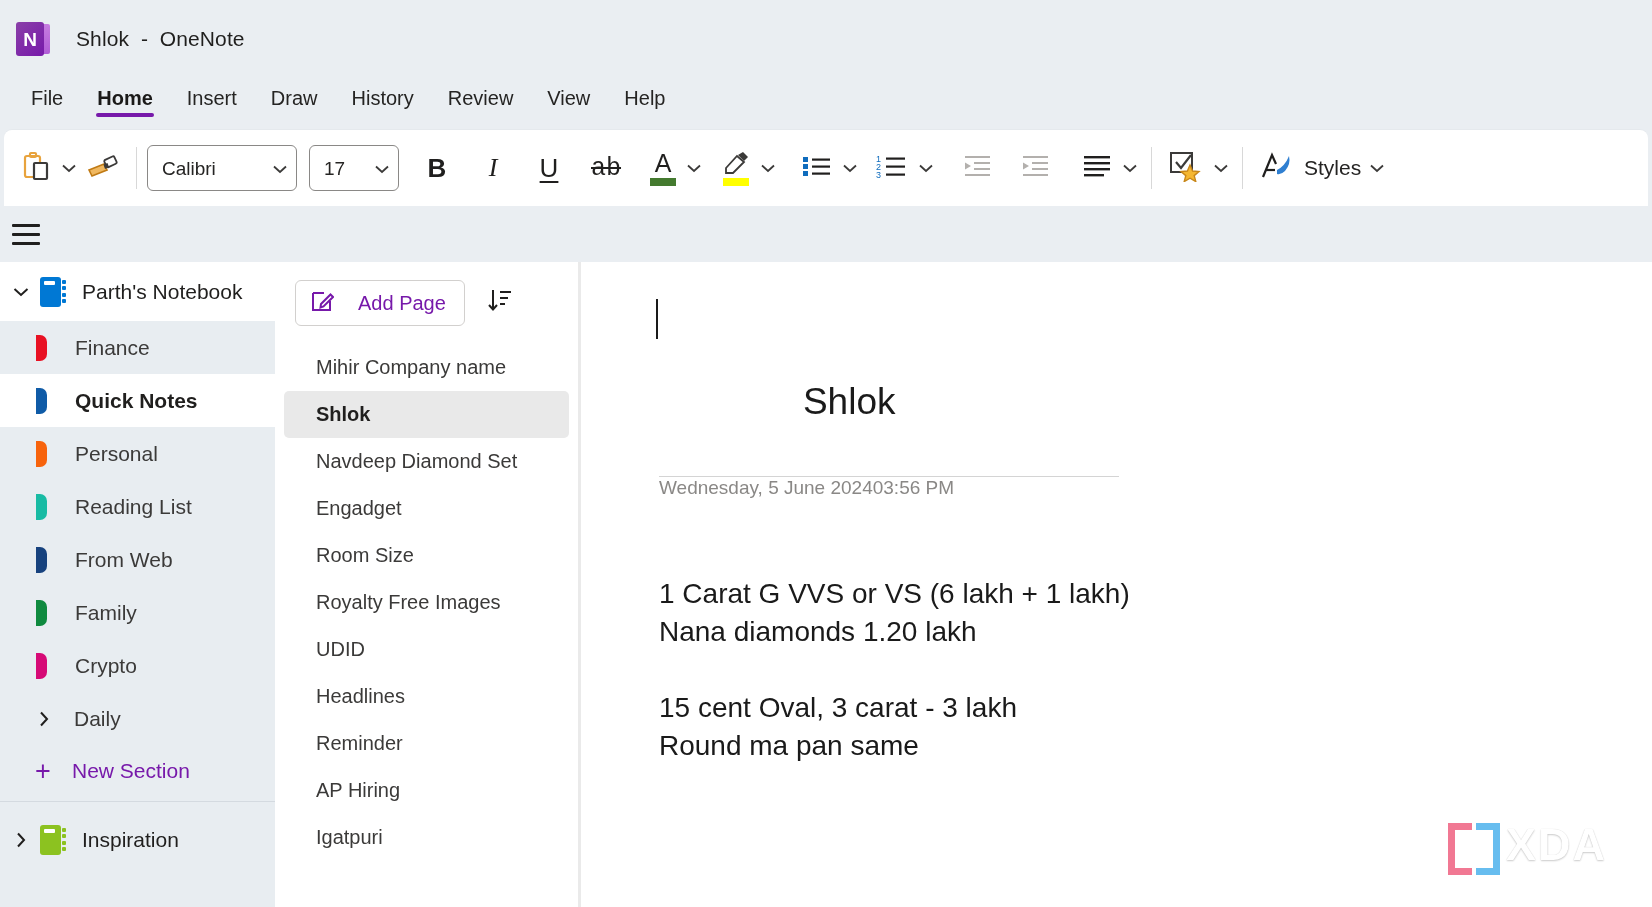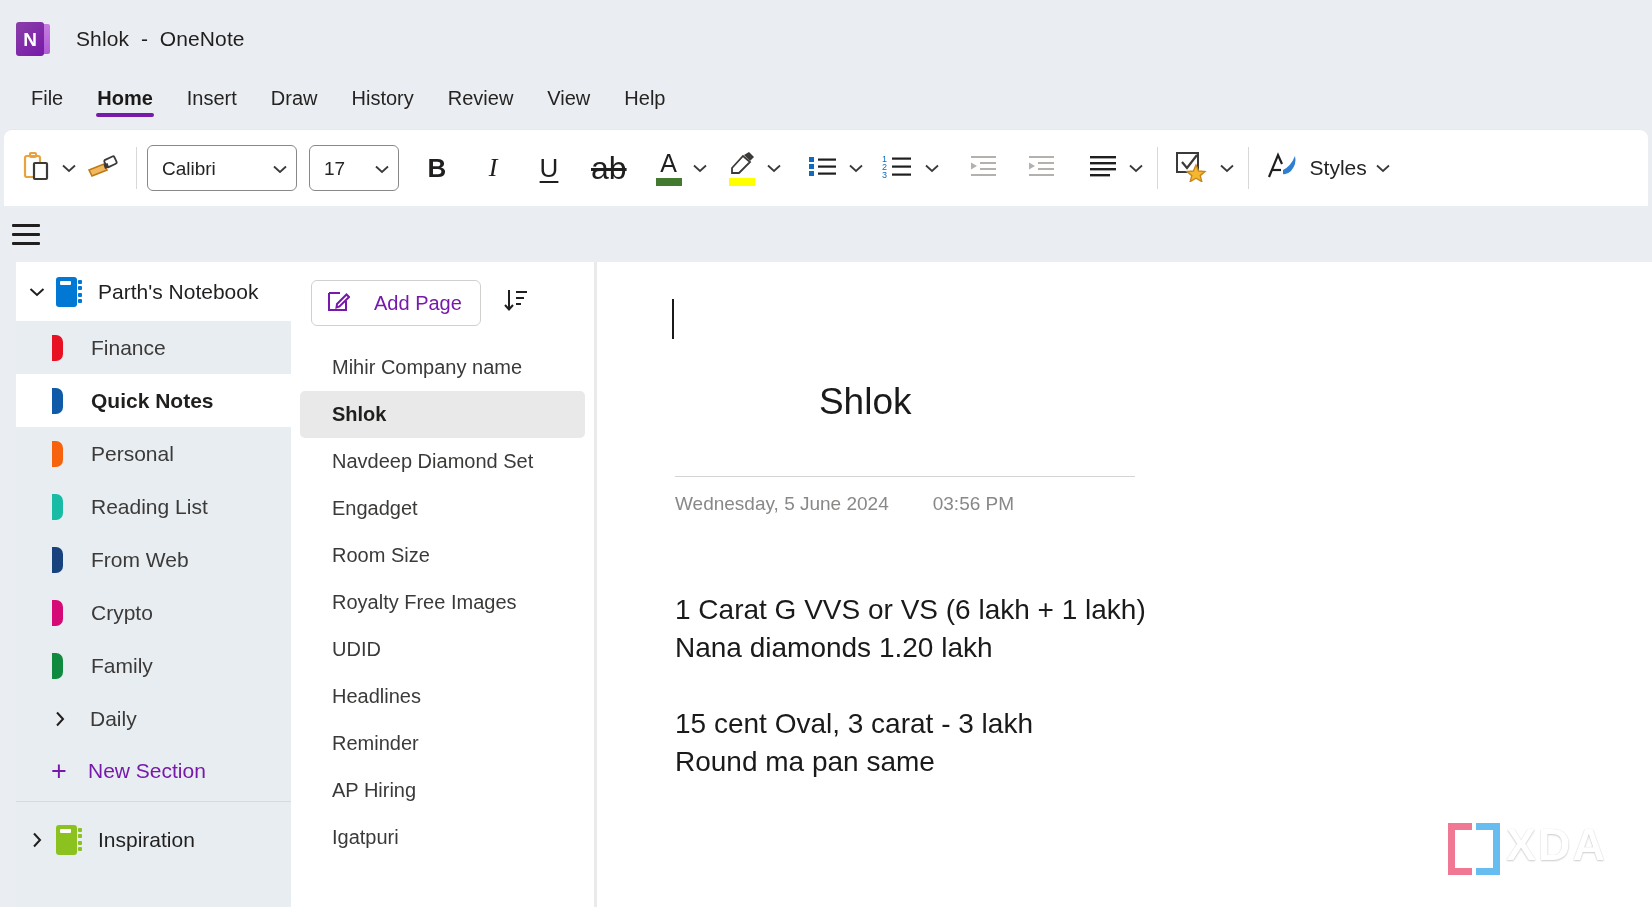--- a/index.html
+++ b/index.html
@@ -126,22 +126,22 @@
   .combo .val { line-height: 1; }
 
   .fmt {
     font-size: 26px; color: #201f1e; line-height: 1;
     font-family: "Liberation Serif", serif;
   }
   .fmt.bold { font-weight: bold; font-family: "Liberation Sans", sans-serif; }
   .fmt.ital { font-style: italic; }
   .fmt.und { text-decoration: underline; text-underline-offset: 4px;
              font-family: "Liberation Sans", sans-serif; }
-  .fmt.strike { text-decoration: line-through; font-size: 32px;
-                font-family: Liberation Sans, sans-serif; }
+  .fmt.strike { text-decoration: line-through; font-size: 25px;
+                font-family: Liberation Mono, monospace; }
 
   .fontcolor, .highlight {
     display: flex; flex-direction: column; align-items: center;
     line-height: 1;
   }
   .fontcolor .glyph { font-size: 25px; color: #201f1e; font-family:"Liberation Sans",sans-serif; }
   .fontcolor .bar { width: 26px; height: 8px; background: #447a2f; margin-top: 2px; }
   .highlight .bar { width: 26px; height: 8px; background: #ffff00; margin-top: 2px; }
 
   .styles-btn {
@@ -168,21 +168,20 @@
     width: 36px; height: 32px;
     display: flex; flex-direction: column; justify-content: center;
     gap: 6px; cursor: pointer; padding: 0 4px;
   }
   .hamburger i { display: block; height: 3px; background: #201f1e; border-radius: 1px; }
 
   .panes {
     flex: 1 1 auto;
     display: flex;
     min-height: 0;
-    padding-left: 16px;
   }
 
   
   .sidebar {
     width: 275px;
     background: #e8edf1;
     flex: 0 0 auto;
     overflow: hidden;
     position: relative;
   }
@@ -323,22 +322,22 @@
     white-space: pre;
   }
   .caret-bar {
     position: absolute;
     left: -3px; top: 3px;
     width: 2px; height: 40px;
     background: #1a1a1a;
   }
   .title-rule { height: 1px; background: #d4d4d4; width: 460px; }
   .meta {
-    display: flex; gap: 44px;
-    margin-top: 16px;
+    display: flex; 
+    margin-top: 0;
     font-size: 19px; color: #8a8886;
   }
   .body-text {
     margin-top: 76px;
     font-size: 28px;
     color: #1a1a1a;
     line-height: 1.36;
   }
   .body-text .blank { height: 38px; }
 
@@ -655,26 +654,26 @@
         </div>
         <div class="sec-row">
           <span class="sec-tab" style="background:#18bba4"></span>
           <span class="sec-label">Reading List</span>
         </div>
         <div class="sec-row">
           <span class="sec-tab" style="background:#17427e"></span>
           <span class="sec-label">From Web</span>
         </div>
         <div class="sec-row">
+          <span class="sec-tab" style="background:#0f8a3f"></span>
+          <span class="sec-label">Family</span>
+        </div>
+        <div class="sec-row">
           <span class="sec-tab" style="background:#d60a76"></span>
           <span class="sec-label">Crypto</span>
-        </div>
-        <div class="sec-row">
-          <span class="sec-tab" style="background:#0f8a3f"></span>
-          <span class="sec-label">Family</span>
         </div>
 
         <div class="grp-row">
           <span class="grp-chev">
             <svg width="10" height="16" viewBox="0 0 10 16">
                 <path d="M2 1.5 L8 8 L2 14.5" fill="none" stroke="#201f1e" stroke-width="2"></path>
               </svg>
           </span>
           <span class="grp-label">Daily</span>
         </div>

